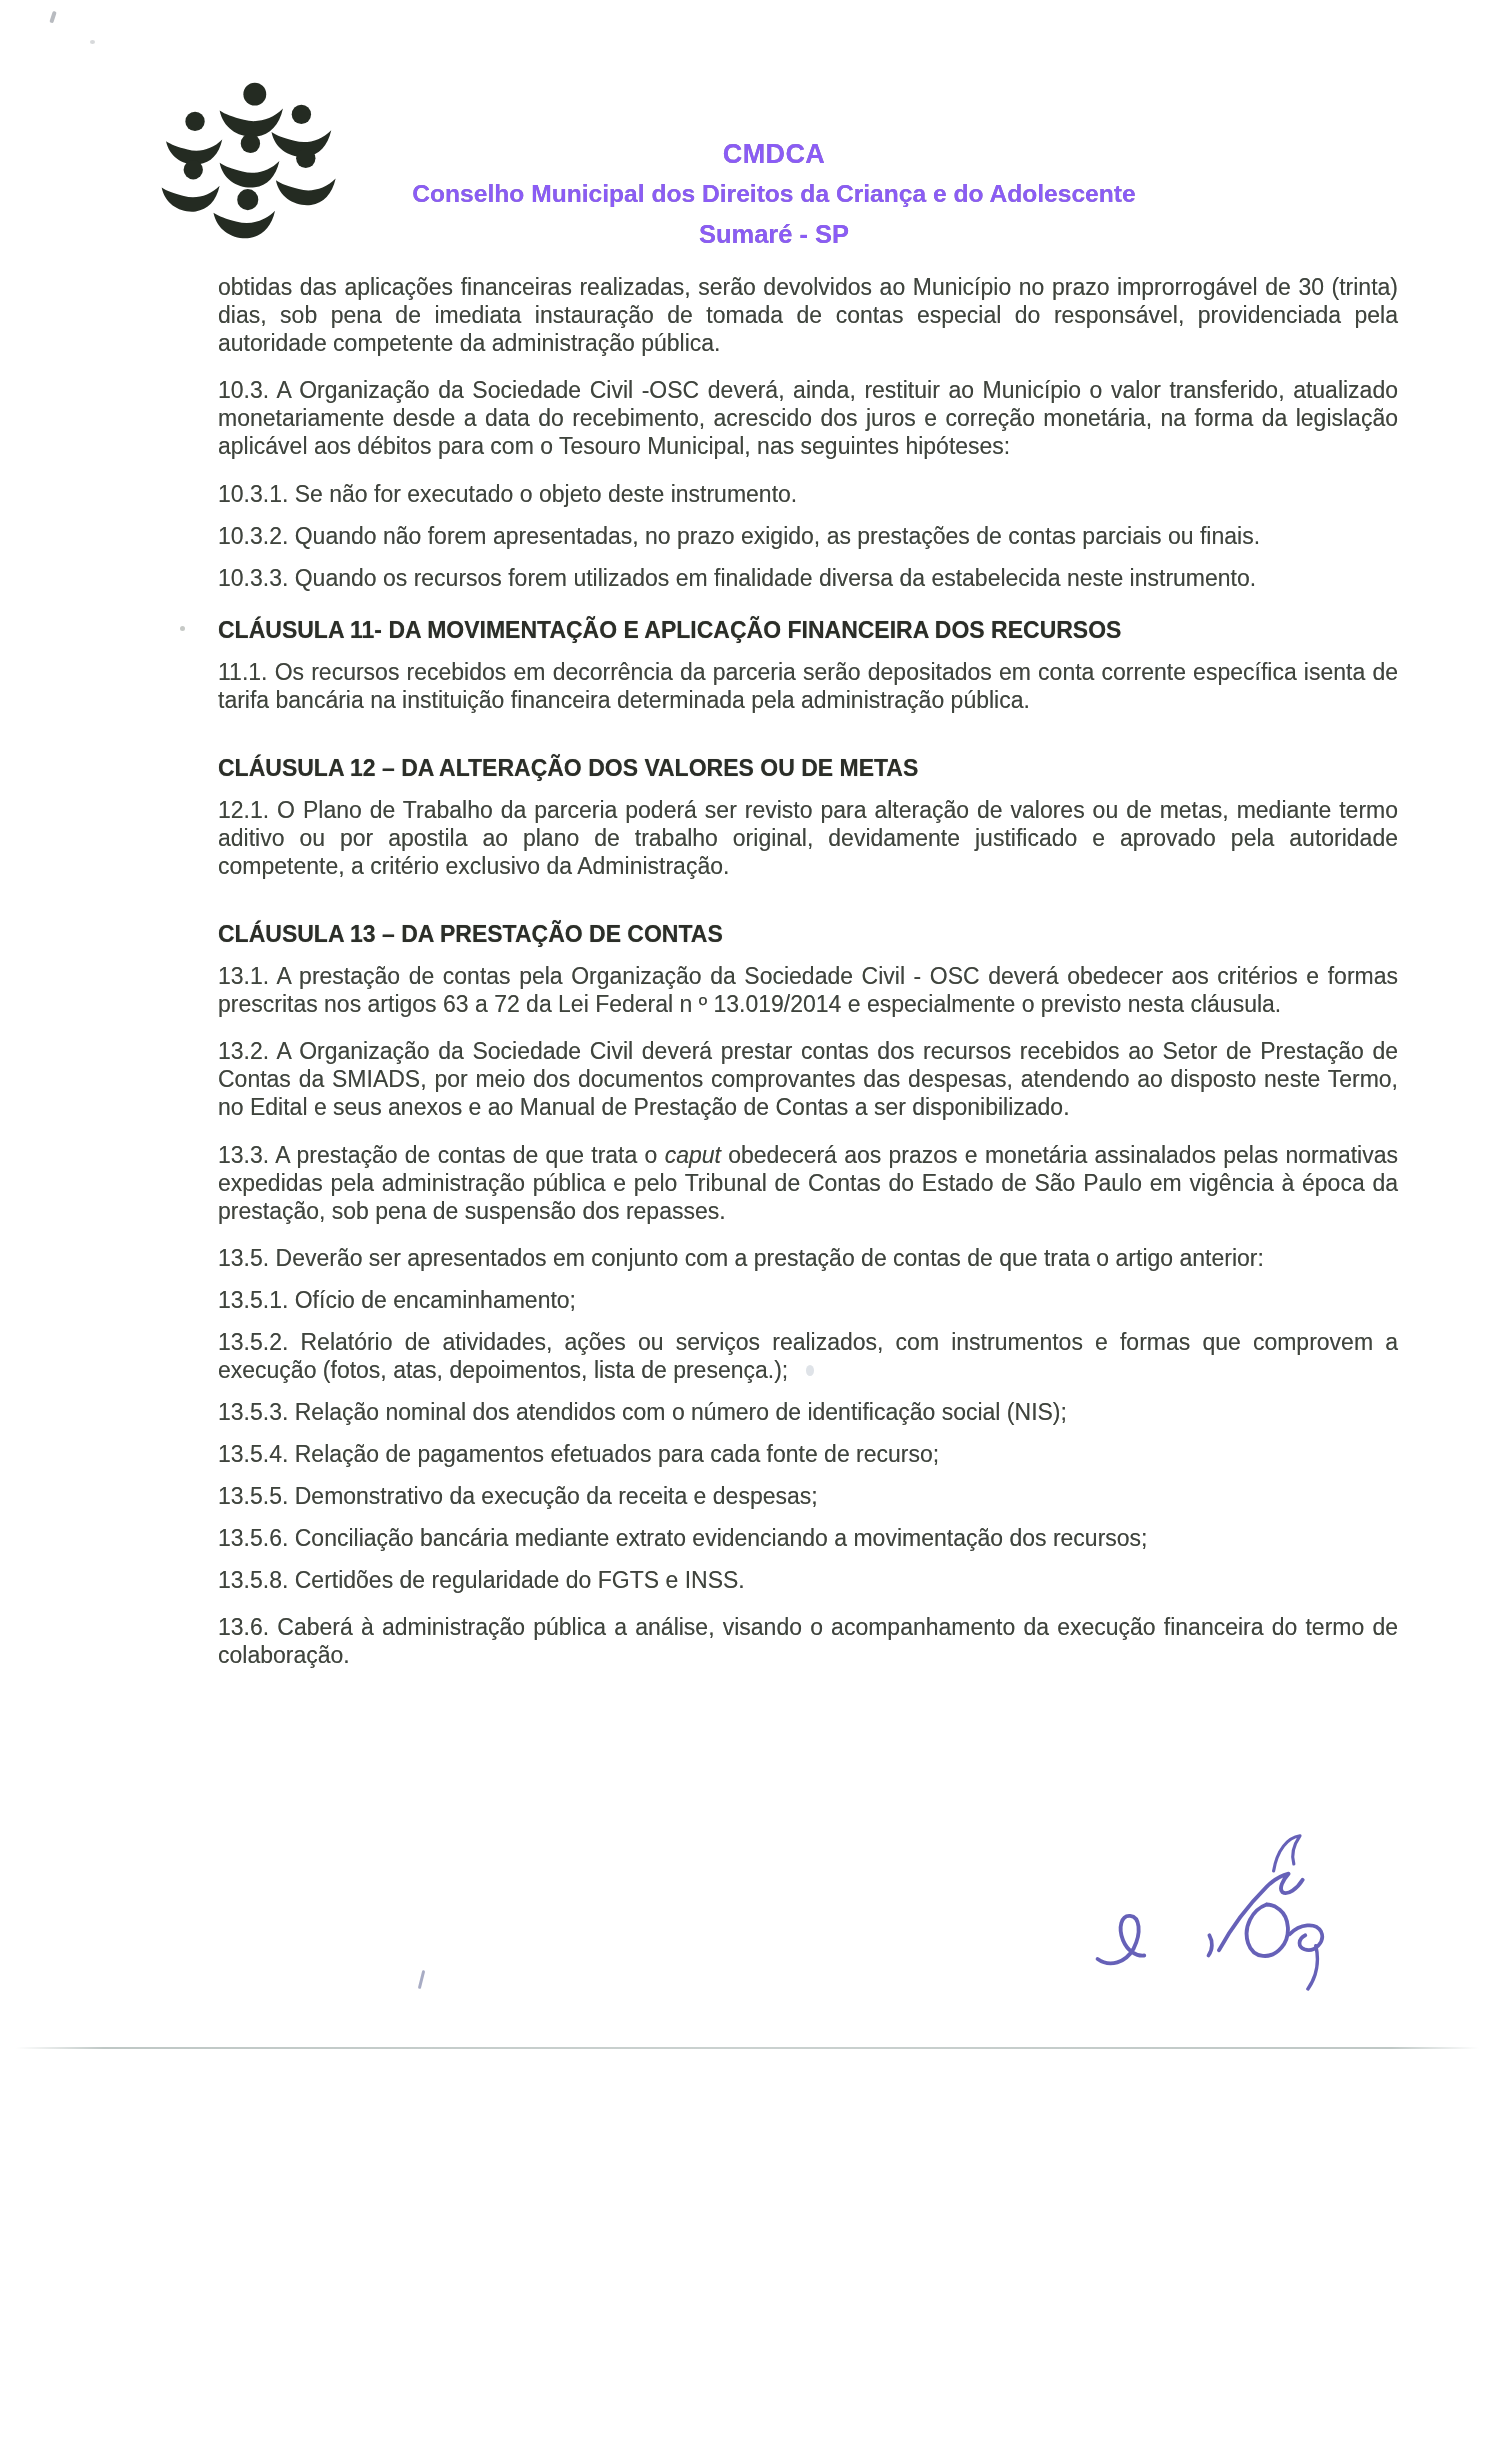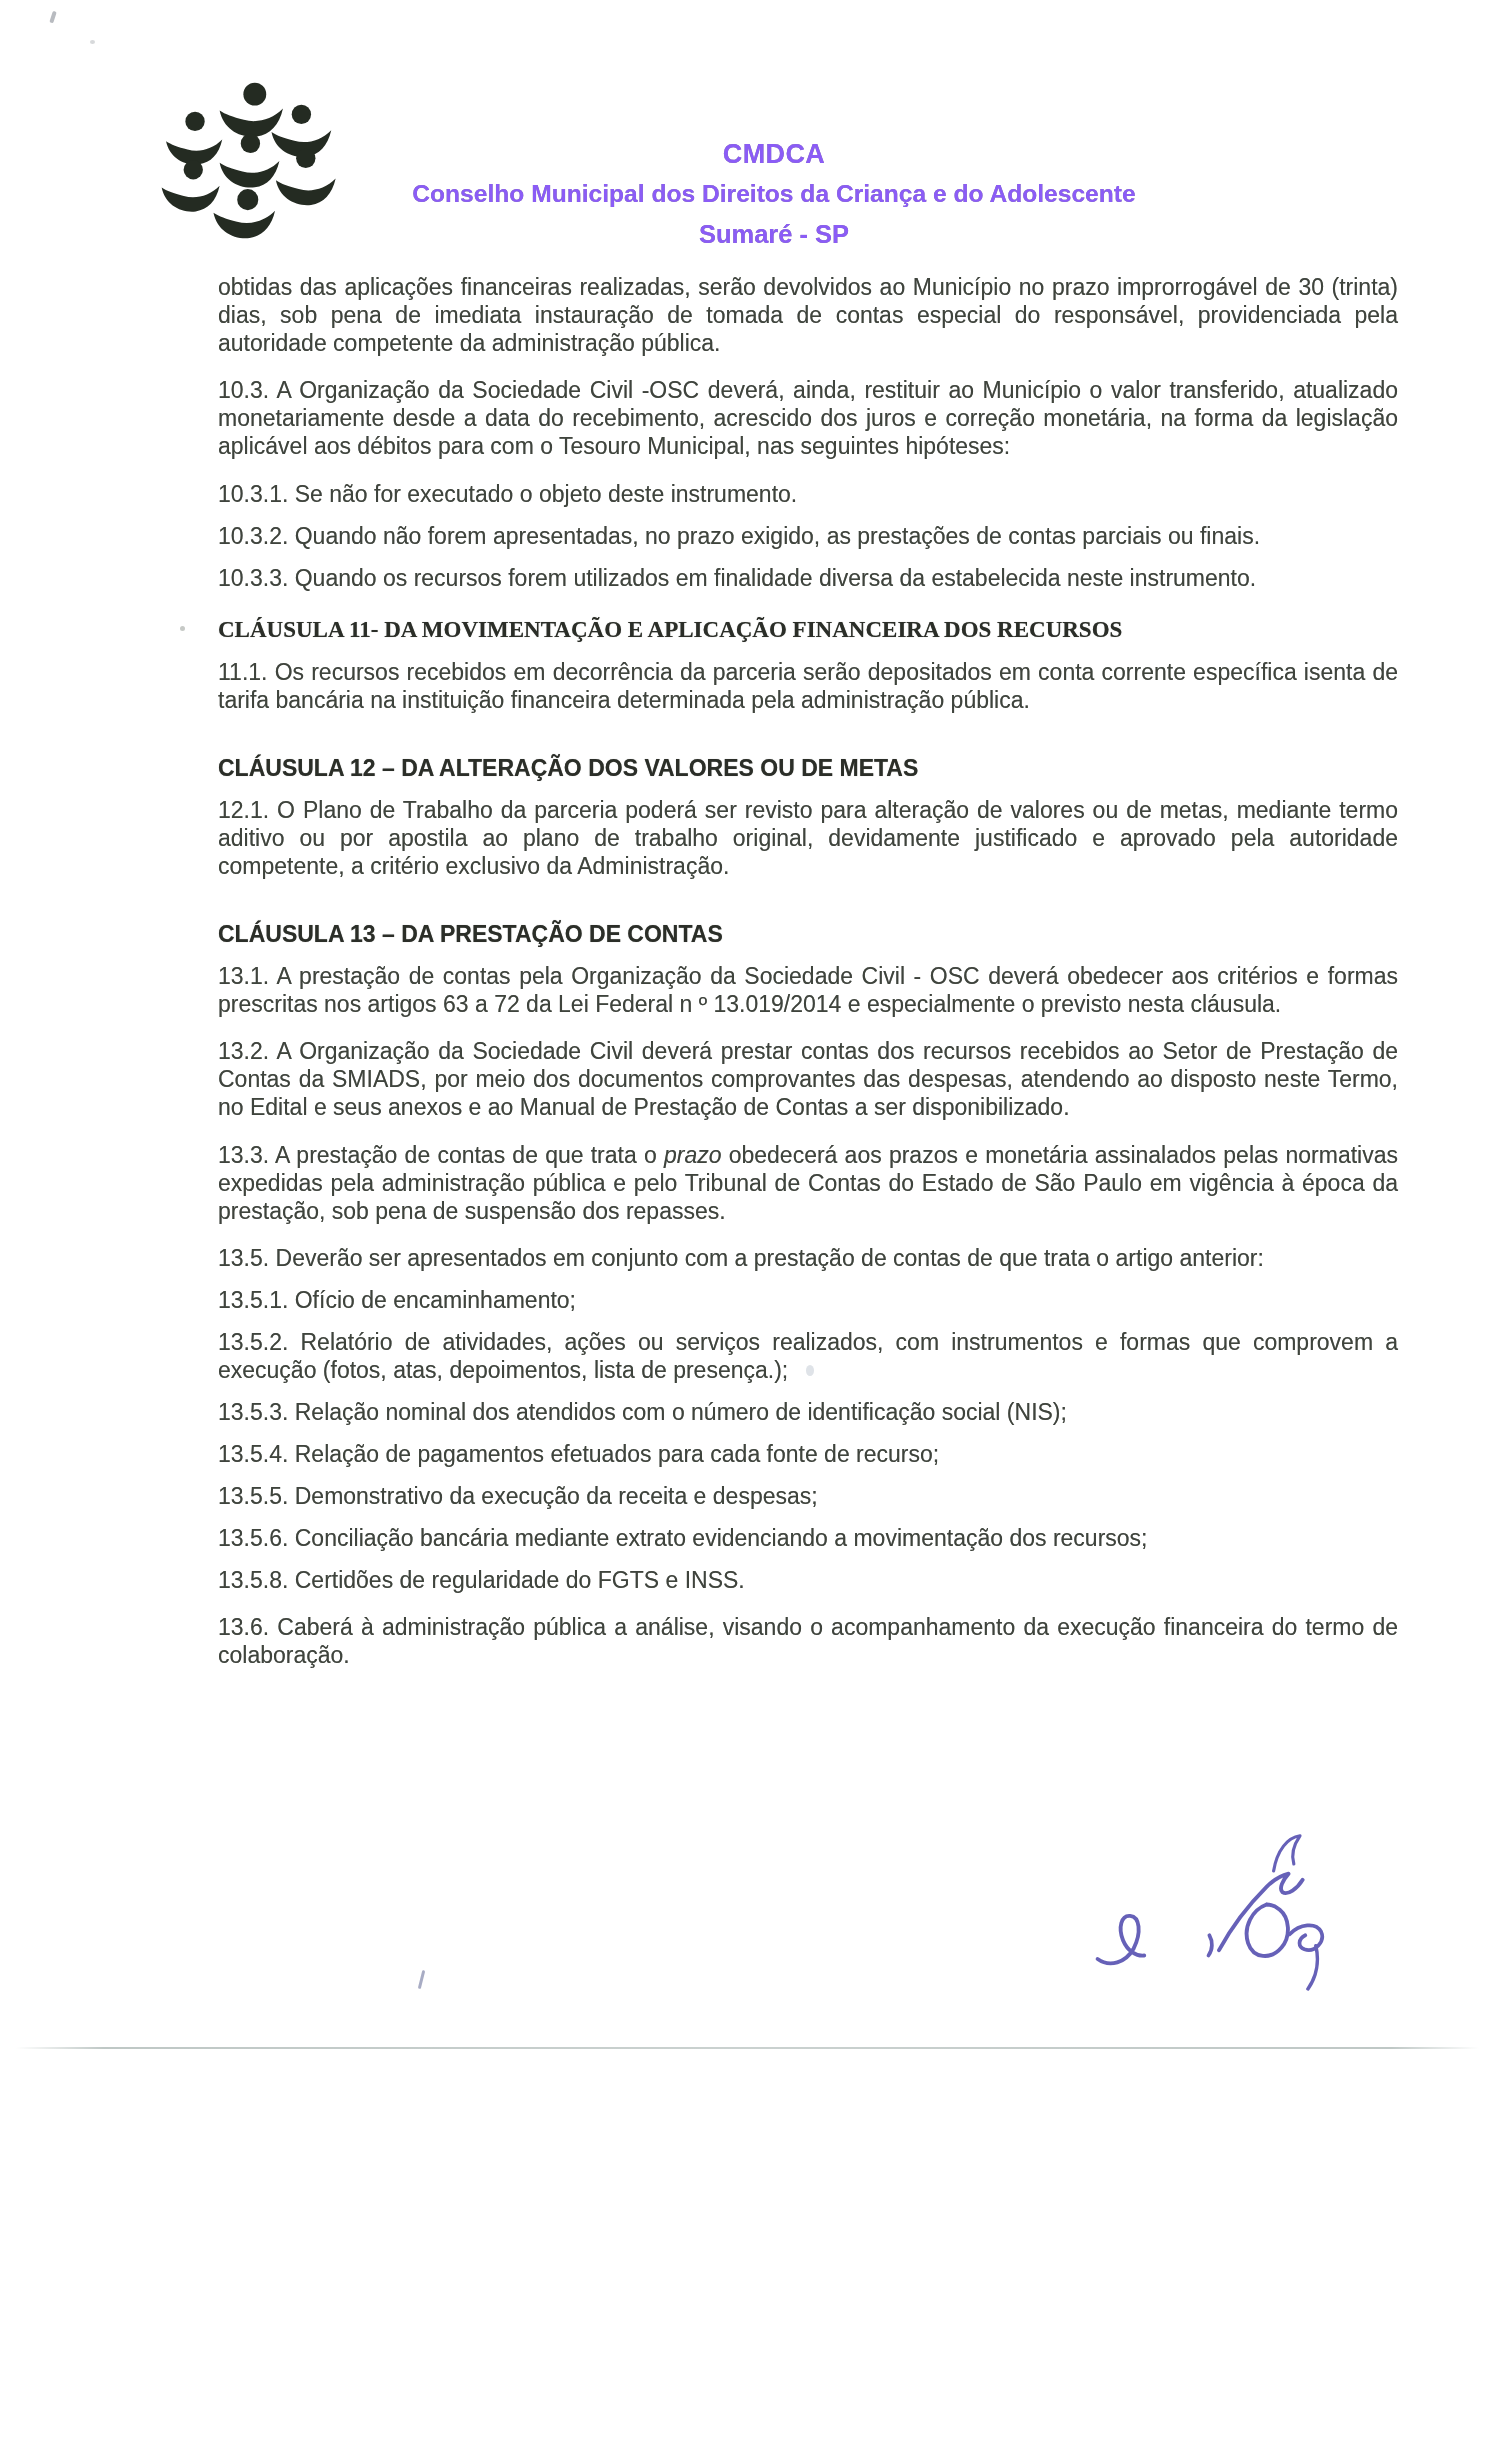--- a/index.html
+++ b/index.html
@@ -34,21 +34,21 @@
   }
   .doc p, .doc h2 { margin:0; }
   .p   { margin-bottom:19.3px !important; }
   .li  { margin-bottom:14px !important; }
   .h   {
     margin-top:40px !important; margin-bottom:14px !important;
     font-size:23px; font-weight:bold; color:#2b2e28;
     text-align:left;
     text-shadow:0 0 0.7px rgba(43,46,40,.6);
   }
-  .h-first { margin-top:24.6px !important;font-family:Liberation Serif, serif; }
+  .h-first { margin-top:24.6px !important; }
   .last { margin-bottom:0 !important; }
   em { font-style:italic; }
 
   
   .signature { position:absolute; left:1080px; top:1827px; width:264px; height:176px; }
 
   
   .separator {
     position:absolute; left:16px; top:2047px; width:1463px; height:1.8px;
     background:linear-gradient(90deg,
@@ -112,21 +112,21 @@
 
     <h2 class="h h-first">CLÁUSULA 11- DA MOVIMENTAÇÃO E APLICAÇÃO FINANCEIRA DOS RECURSOS</h2>
     <p class="p">11.1. Os recursos recebidos em decorrência da parceria serão depositados em conta corrente específica isenta de tarifa bancária na instituição financeira determinada pela administração pública.</p>
 
     <h2 class="h">CLÁUSULA 12 – DA ALTERAÇÃO DOS VALORES OU DE METAS</h2>
     <p class="p">12.1. O Plano de Trabalho da parceria poderá ser revisto para alteração de valores ou de metas, mediante termo aditivo ou por apostila ao plano de trabalho original, devidamente justificado e aprovado pela autoridade competente, a critério exclusivo da Administração.</p>
 
     <h2 class="h">CLÁUSULA 13 – DA PRESTAÇÃO DE CONTAS</h2>
     <p class="p">13.1. A prestação de contas pela Organização da Sociedade Civil - OSC deverá obedecer aos critérios e formas prescritas nos artigos 63 a 72 da Lei Federal n º 13.019/2014 e especialmente o previsto nesta cláusula.</p>
     <p class="p">13.2. A Organização da Sociedade Civil deverá prestar contas dos recursos recebidos ao Setor de Prestação de Contas da SMIADS, por meio dos documentos comprovantes das despesas, atendendo ao disposto neste Termo, no Edital e seus anexos e ao Manual de Prestação de Contas a ser disponibilizado.</p>
-    <p class="p"><span>13.3. A prestação de contas de que trata o </span><em>prazo</em><span> obedecerá aos prazos e monetária assinalados pelas normativas expedidas pela administração pública e pelo Tribunal de Contas do Estado de São Paulo em vigência à época da prestação, sob pena de suspensão dos repasses.</span></p>
+    <p class="p"><span>13.3. A prestação de contas de que trata o </span><em>caput</em><span> obedecerá aos prazos e monetária assinalados pelas normativas expedidas pela administração pública e pelo Tribunal de Contas do Estado de São Paulo em vigência à época da prestação, sob pena de suspensão dos repasses.</span></p>
     <p class="li">13.5. Deverão ser apresentados em conjunto com a prestação de contas de que trata o artigo anterior:</p>
     <p class="li">13.5.1. Ofício de encaminhamento;</p>
     <p class="li">13.5.2. Relatório de atividades, ações ou serviços realizados, com instrumentos e formas que comprovem a execução (fotos, atas, depoimentos, lista de presença.);</p>
     <p class="li">13.5.3. Relação nominal dos atendidos com o número de identificação social (NIS);</p>
     <p class="li">13.5.4. Relação de pagamentos efetuados para cada fonte de recurso;</p>
     <p class="li">13.5.5. Demonstrativo da execução da receita e despesas;</p>
     <p class="li">13.5.6. Conciliação bancária mediante extrato evidenciando a movimentação dos recursos;</p>
     <p class="p">13.5.8. Certidões de regularidade do FGTS e INSS.</p>
     <p class="p last">13.6. Caberá à administração pública a análise, visando o acompanhamento da execução financeira do termo de colaboração.</p>
   </main>

